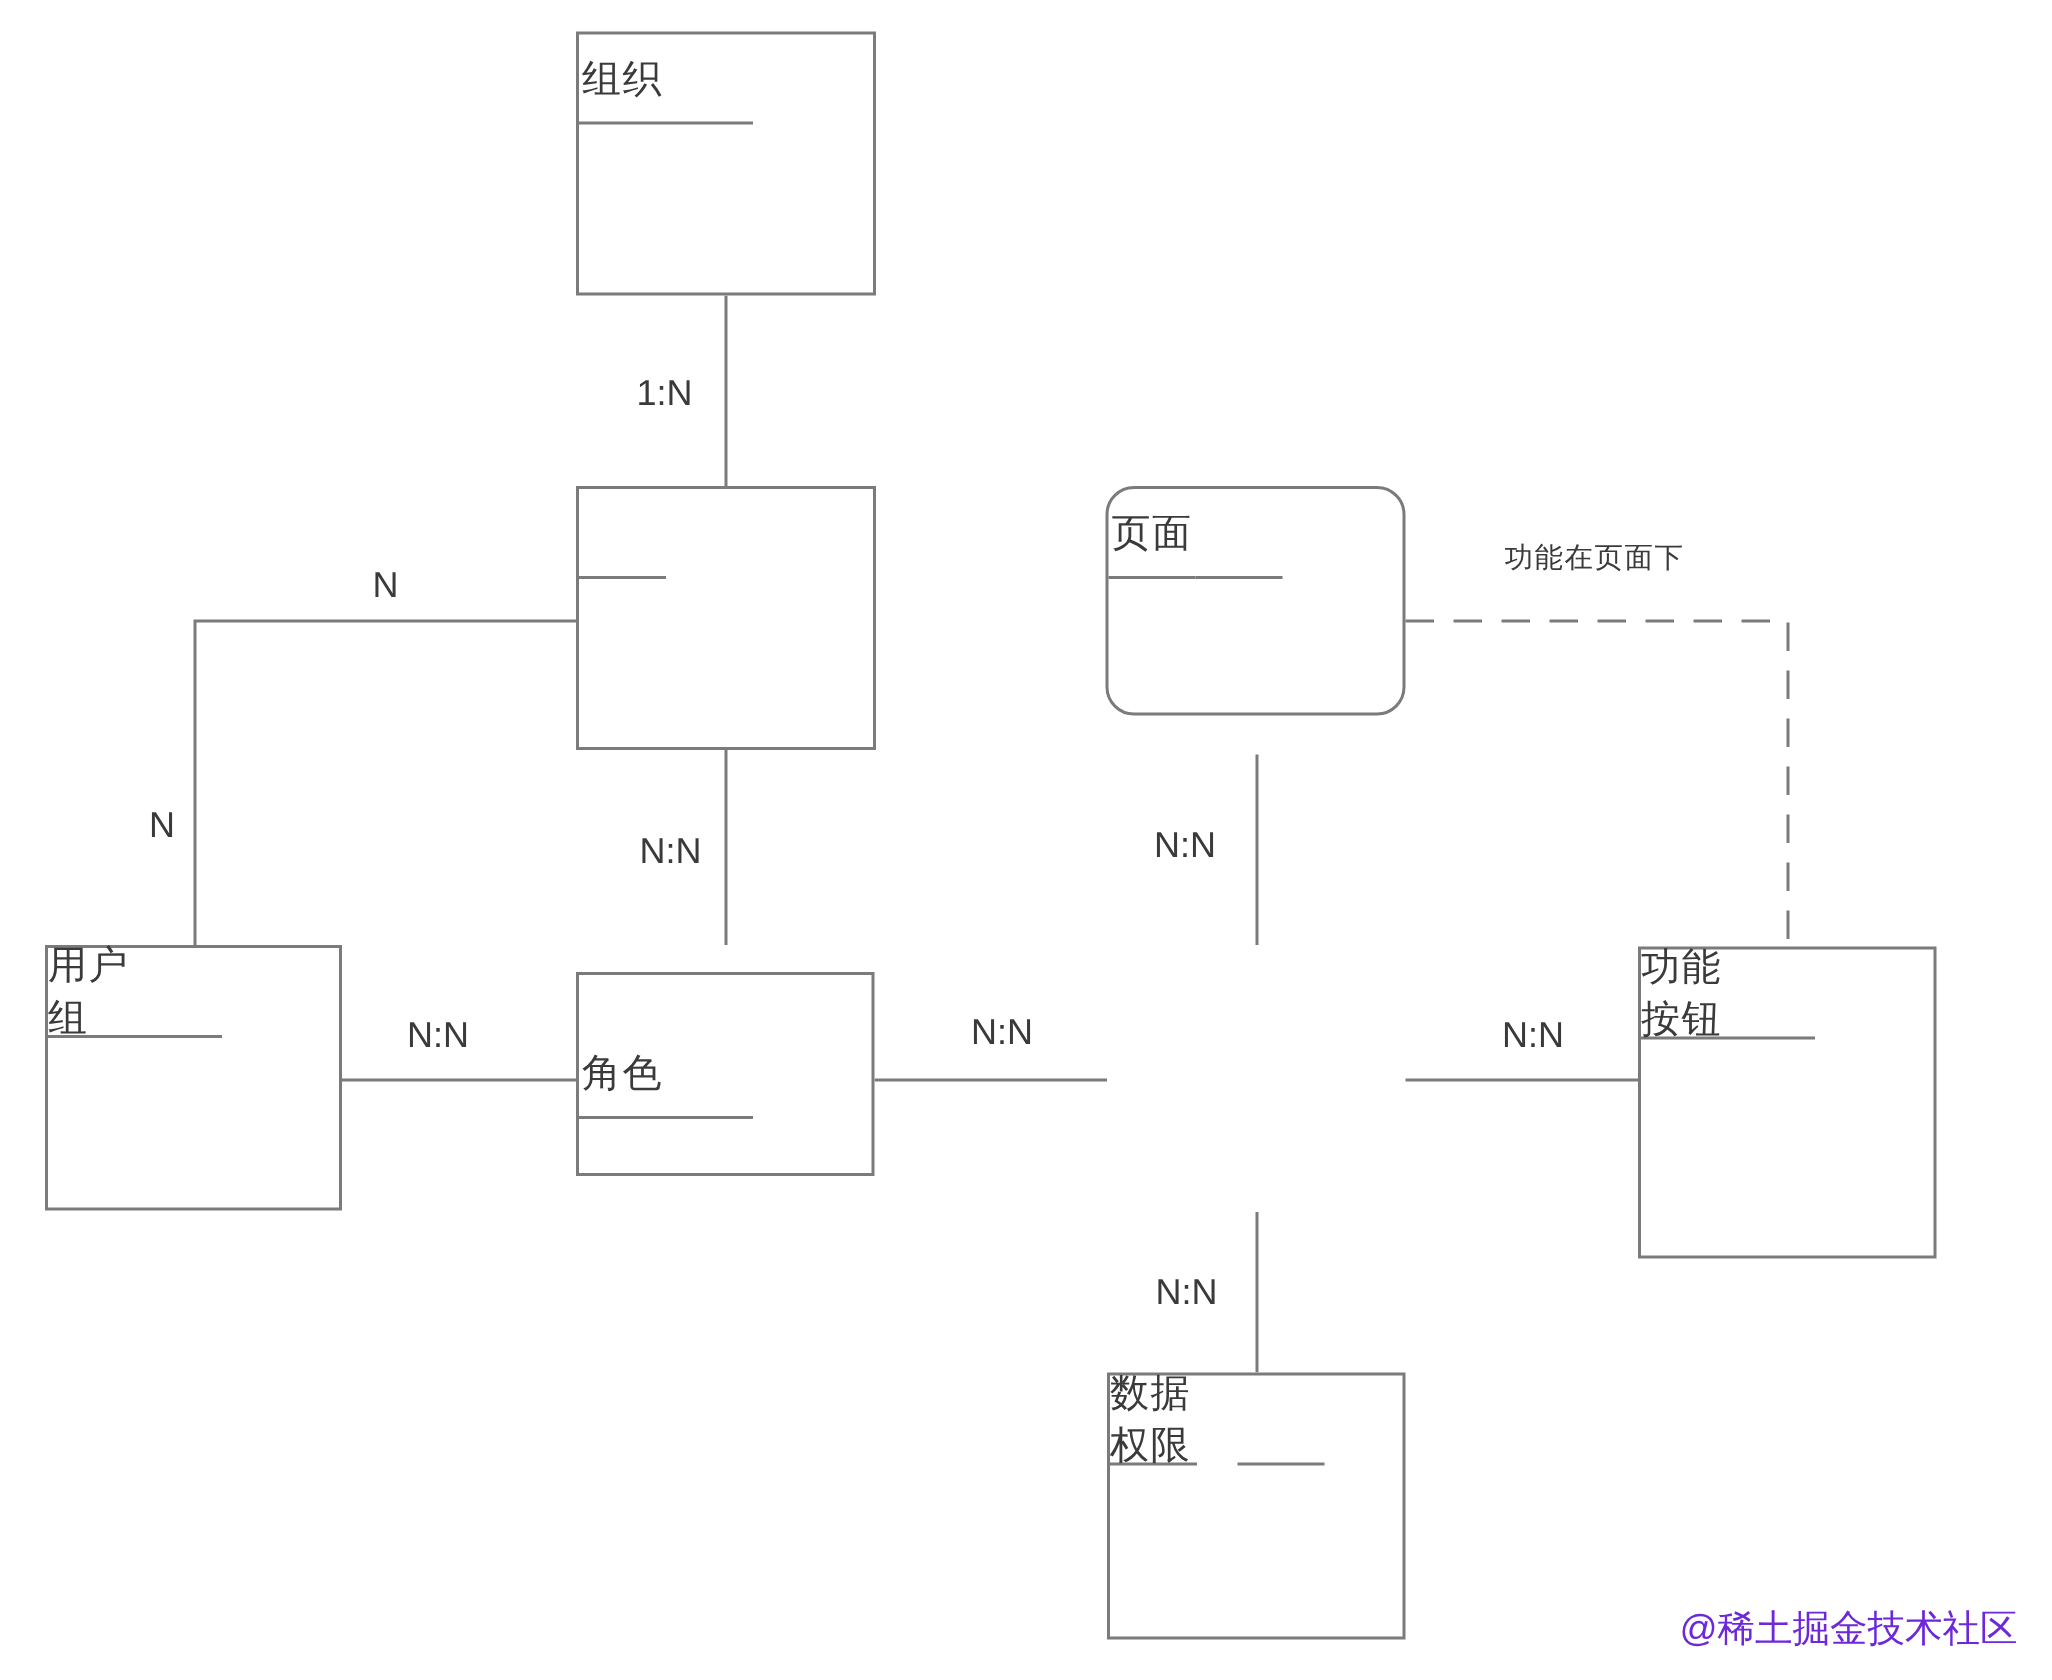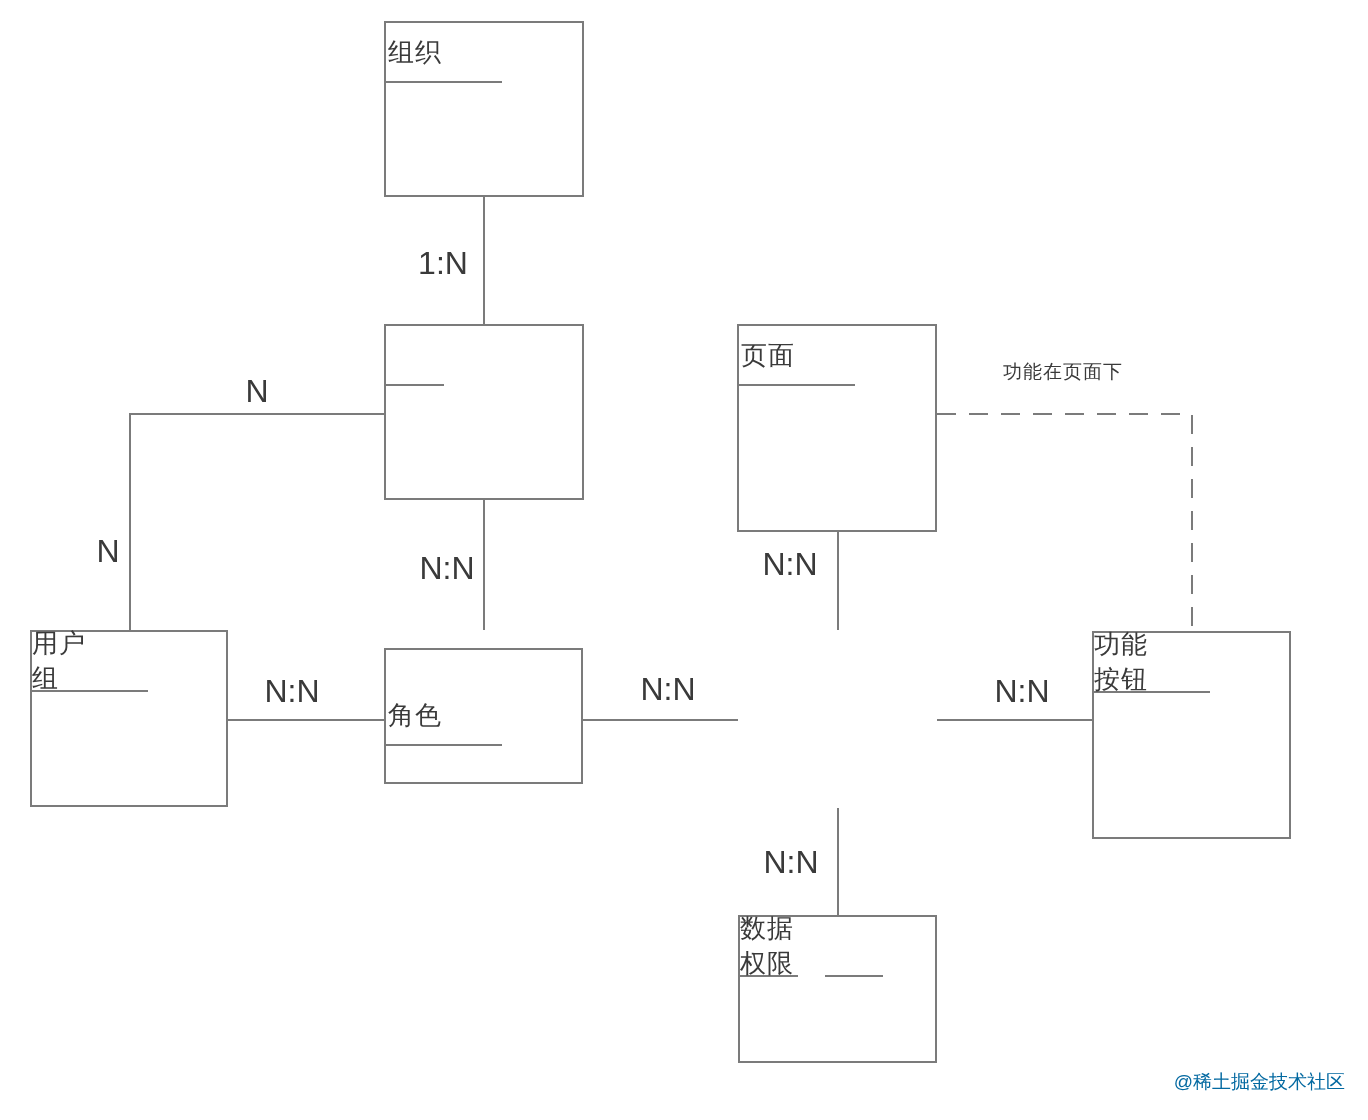--- a/index.html
+++ b/index.html
@@ -32,33 +32,33 @@
   }
   .entity .row{
     height:58px;flex:0 0 58px;
     border-bottom:2px solid var(--line);
   }
   .entity .row.last{flex:1 1 auto;border-bottom:none;}
 
   .rel-label{
     position:absolute;
     transform:translate(-50%,-50%);
-    font-size:32px;color:var(--text);
+    font-size:24px;color:var(--text);
     white-space:nowrap;
   }
   .note-label{
     position:absolute;
     transform:translate(-50%,-50%);
     font-size:19px;color:var(--text);
     white-space:nowrap;letter-spacing:1px;
   }
   .watermark{
     position:absolute;
     right:23px;top:1069px;
-    font-size:19px;color:#0369a1;
+    font-size:25px;color:#6d28d9;
     white-space:nowrap;
   }
 </style>
 </head>
 <body>
 
 <div id="canvas">
 
   <svg id="wires" viewBox="0 0 1368 1120" xmlns="http://www.w3.org/2000/svg">
     <line x1="484" y1="197" x2="484" y2="324"></line>
@@ -76,21 +76,21 @@
     <div class="title">组织</div>
     <div class="row"></div>
     <div class="row last"></div>
   </div>
 
   <div class="entity" style="left:384px;top:324px;width:200px;height:176px;">
     <div class="row"></div>
     <div class="row last"></div>
   </div>
 
-  <div class="entity" style="left:737px;top:324px;width:200px;height:208px;">
+  <div class="entity" style="left:737px;top:324px;width:200px;height:153px;border-radius:19px;">
     <div class="title">页面</div>
     <div class="row"></div>
     <div class="row last"></div>
   </div>
 
   <div class="entity" style="left:30px;top:630px;width:198px;height:177px;">
     <div class="title">用户组</div>
     <div class="row"></div>
     <div class="row last"></div>
   </div>
@@ -101,21 +101,21 @@
     <div class="row last"></div>
   </div>
 
 
   <div class="entity" style="left:1092px;top:631px;width:199px;height:208px;">
     <div class="title">功能按钮</div>
     <div class="row"></div>
     <div class="row last"></div>
   </div>
 
-  <div class="entity" style="left:738px;top:915px;width:199px;height:148px;gap:27px;">
+  <div class="entity" style="left:738px;top:915px;width:199px;height:178px;gap:27px;">
     <div class="title">数据权限</div>
     <div class="row"></div>
     <div class="row last"></div>
   </div>
 
   <span class="rel-label" style="left:443px;top:263px;">1:N</span>
   <span class="rel-label" style="left:257px;top:391px;">N</span>
   <span class="rel-label" style="left:108px;top:551px;">N</span>
   <span class="rel-label" style="left:447px;top:568px;">N:N</span>
   <span class="rel-label" style="left:292px;top:691px;">N:N</span>

